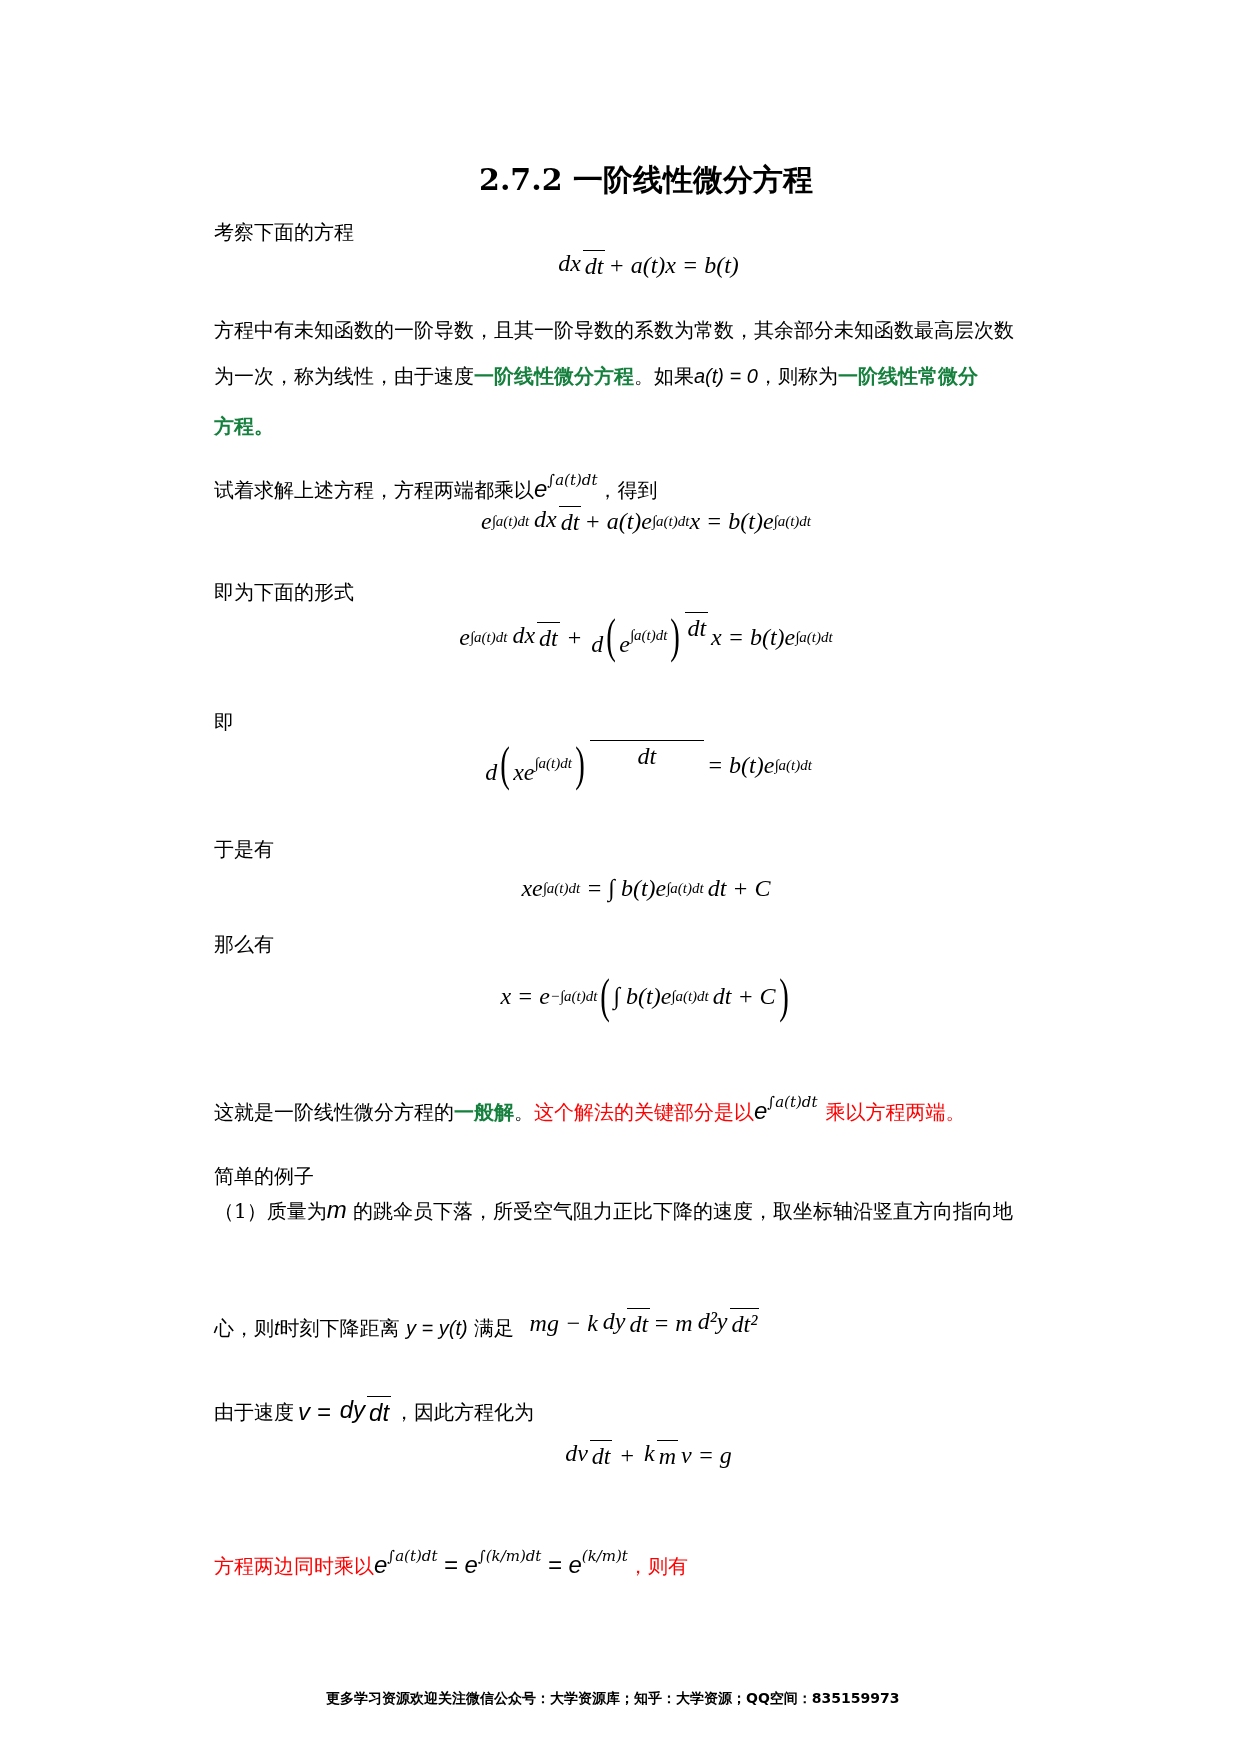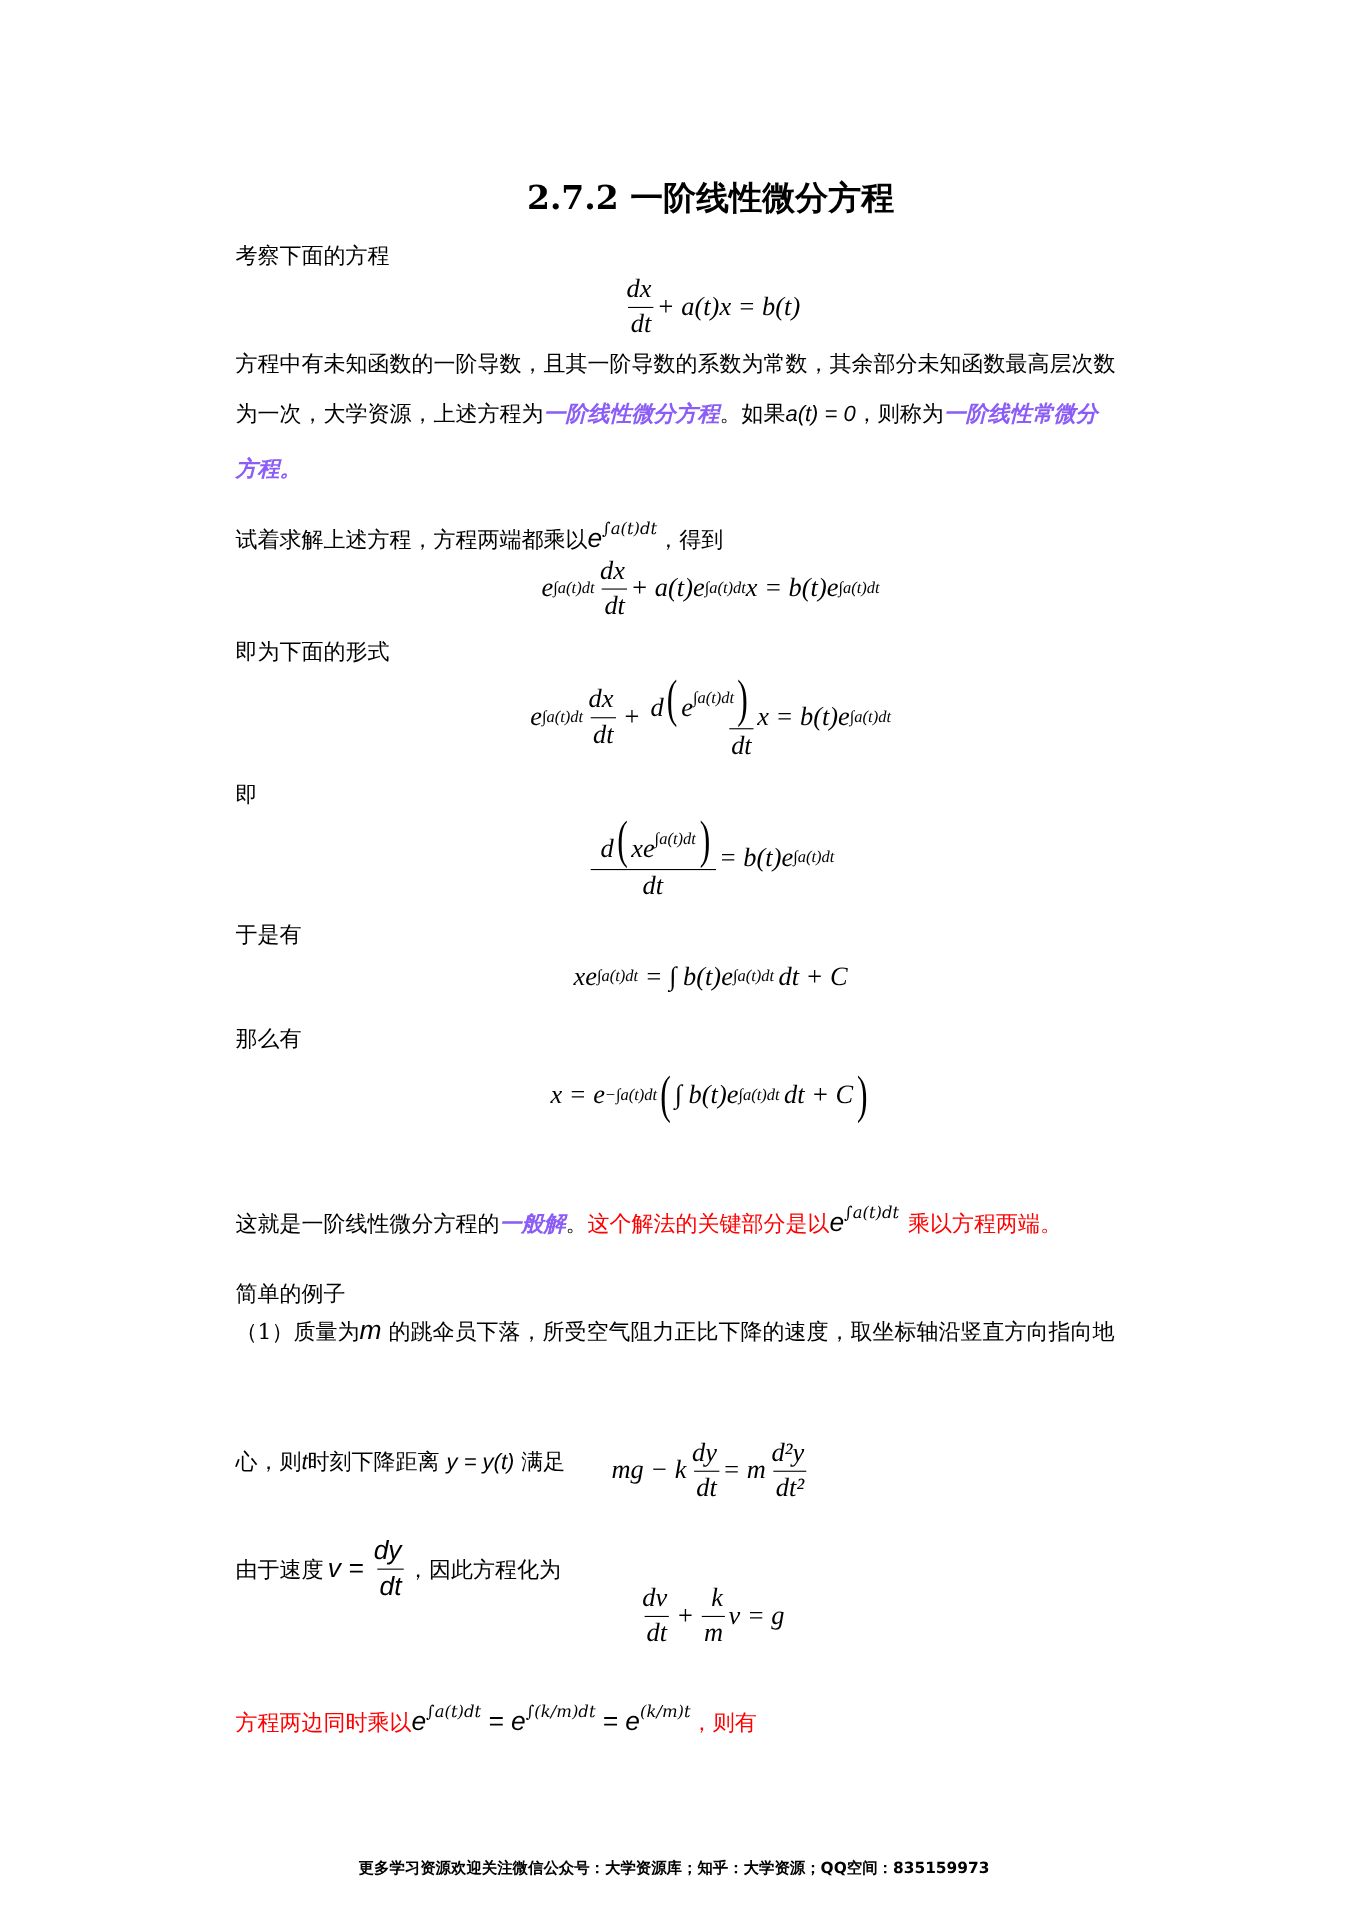--- a/index.html
+++ b/index.html
@@ -2,26 +2,26 @@
 <html><head>
 <meta charset="utf-8">
 <style>
   html, body { margin: 0; padding: 0; background: #ffffff; }
   body { width: 1240px; height: 1754px; position: relative; overflow: hidden;
          font-family: "DejaVu Serif", "Liberation Serif", serif; color: #000; }
   .abs { position: absolute; padding-left: 26px; }
   .title { top: 160px; left: 0; width: 1240px; text-align: center; font-size: 30px; font-weight: bold; }
   .p { left: 188px; font-size: 20px; line-height: 28px; white-space: nowrap; }
   .red { color: #ff0000; }
-  .redb { color: #8b5cf6; font-weight: bold; font-style: italic; }
+  .redb { color: #15803d; font-weight: bold; }
   .mi { font-family: Liberation Sans, sans-serif; font-style: italic; }
   .sup { font-size: 15px; vertical-align: 12px; font-style: italic; }
   .eq { left: 0; width: 1240px; display: flex; justify-content: center; align-items: center;
         font-family: "Liberation Serif", serif; font-style: italic; font-size: 24px; }
-  .frac { display: inline-flex; flex-direction: column; align-items: flex-end; vertical-align: middle; margin: 0 3px; }
+  .frac { display: inline-flex; flex-direction: row; align-items: flex-start; vertical-align: middle; margin: 0 3px; }
   .frac .num { padding: 0 2px 2px; }
   .frac .den { padding: 2px 2px 0; border-top: 1.5px solid #000; }
   .op { font-style: normal; margin: 0 5px; }
   .paren { font-style: normal; font-size: 48px; line-height: 48px; transform: scaleX(0.6); display: inline-block; }
   .footer { top: 1690px; left: 300px; font-family: "DejaVu Sans", sans-serif; font-size: 14px; font-weight: bold; white-space: nowrap; }
 </style>
 </head>
 <body>
 
 <div class="abs title">2.7.2  一阶线性微分方程</div>
@@ -31,21 +31,21 @@
 <div class="abs eq" style="top:250px">
   <span class="frac">
       <span class="num">dx</span>
       <span class="den">dt</span>
     </span>
   <span>+ a(t)x = b(t)</span>
 </div>
 
 <div class="abs p" style="top:316px">方程中有未知函数的一阶导数，且其一阶导数的系数为常数，其余部分未知函数最高层次数</div>
 <div class="abs p" style="top:362px">
-  <span>为一次，大学资源，上述方程为</span><span class="redb">一阶线性微分方程</span><span>。如果</span><span class="mi">a(t) = 0</span><span>，则称为</span><span class="redb">一阶线性常微分</span>
+  <span>为一次，称为线性，由于速度</span><span class="redb">一阶线性微分方程</span><span>。如果</span><span class="mi">a(t) = 0</span><span>，则称为</span><span class="redb">一阶线性常微分</span>
 </div>
 <div class="abs p redb" style="top:412px">方程。</div>
 
 <div class="abs p" style="top:466px">
   <span>试着求解上述方程，方程两端都乘以</span><span class="mi" style="font-size:24px">e</span><span class="sup">∫a(t)dt</span><span>，得到</span>
 </div>
 
 <div class="abs eq" style="top:506px">
   <span>e</span>
     <span class="sup">∫a(t)dt</span>

